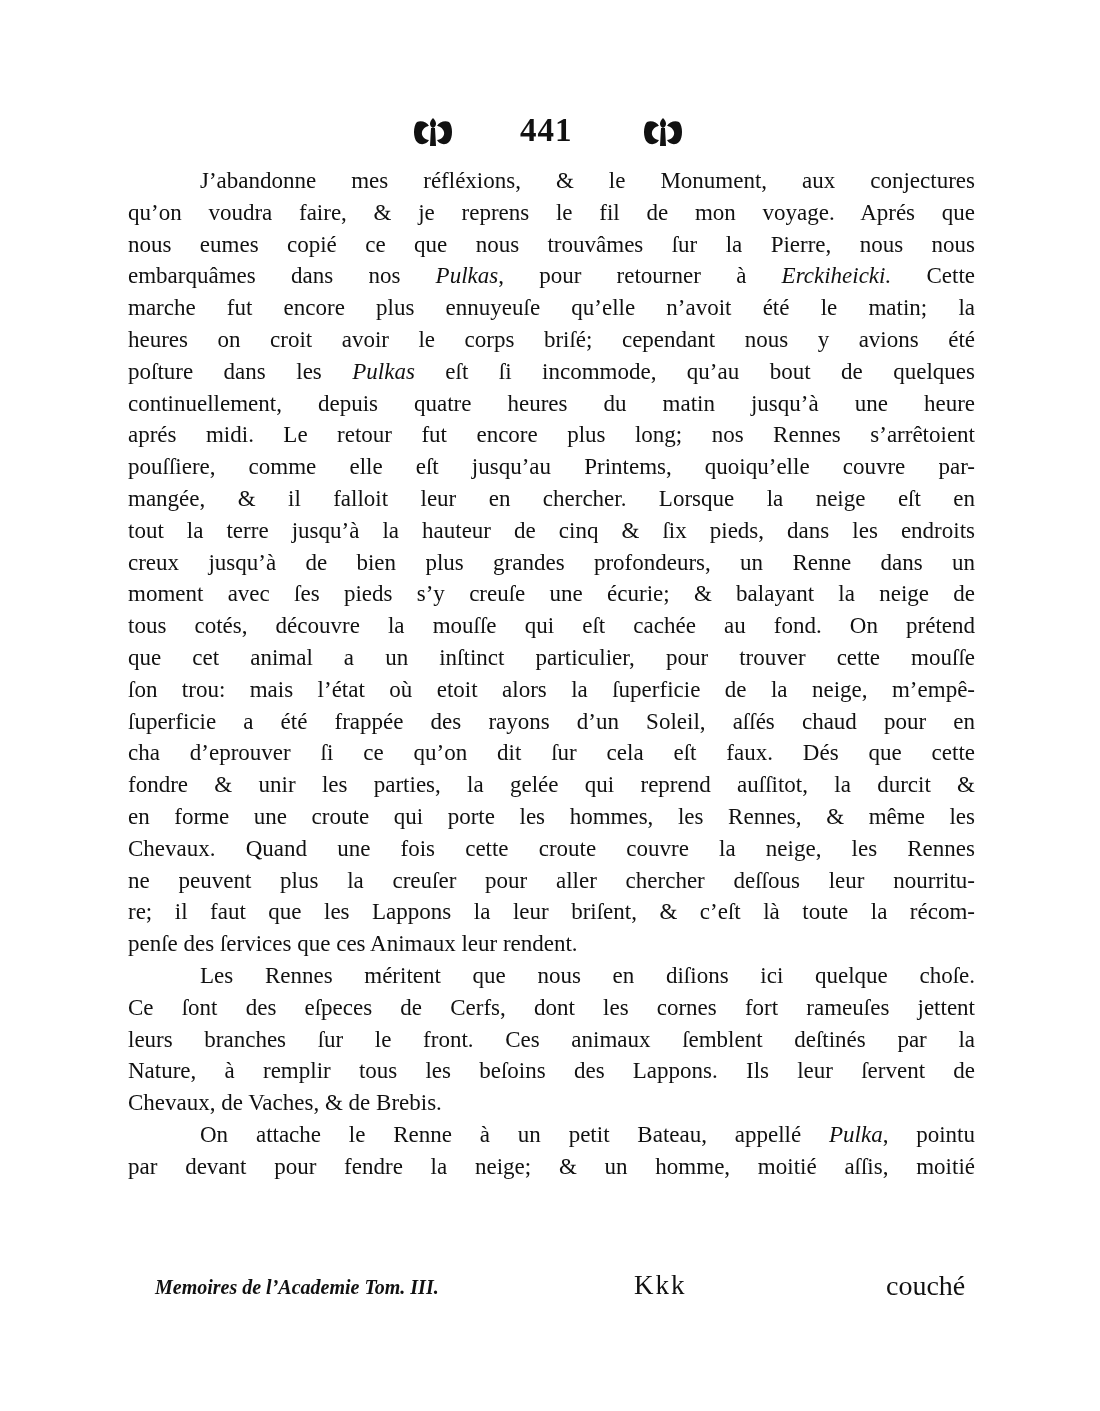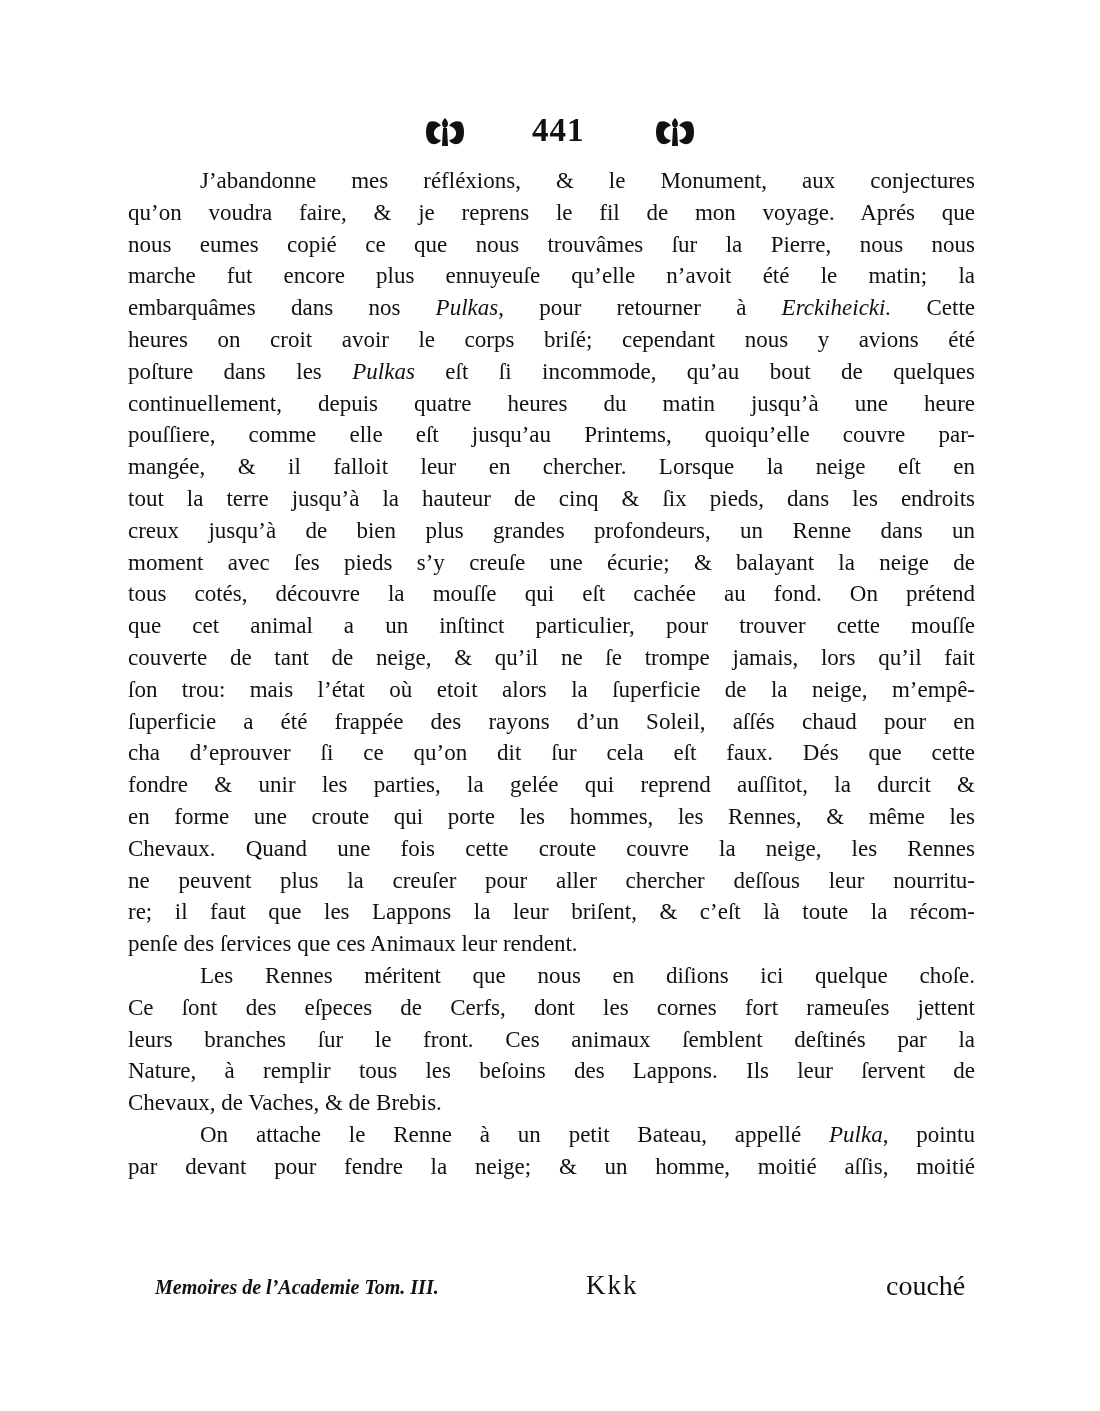--- a/index.html
+++ b/index.html
@@ -1,63 +1,63 @@
 <!DOCTYPE html>
 <html><head>
   <meta charset="utf-8">
   <style>
     html, body { margin: 0; padding: 0; background: #ffffff; }
     body { width: 1100px; height: 1411px; position: relative; overflow: hidden; color: #111; }
     .page { position: absolute; left: 0; top: 0; width: 1100px; height: 1411px; }
-    .header { position: absolute; top: 112px; left: 0; width: 1080px; height: 40px; margin-left: 12px; }
+    .header { position: absolute; top: 112px; left: 0; width: 1080px; height: 40px; }
     .orn { position: absolute; top: 4px; width: 40px; height: 32px; }
     .orn-left { left: 413px; }
     .orn-right { left: 643px; }
     .pageno { position: absolute; left: 520px; top: 0; font-family: "Liberation Serif", serif; font-size: 33px; font-weight: bold; letter-spacing: 1px; }
     .body-text { position: absolute; left: 128px; top: 165px; width: 847px; font-family: "Liberation Serif", serif; font-size: 23px; }
     .line { height: 31.8px; line-height: 31.8px; white-space: nowrap; text-align: justify; text-align-last: justify; }
     .line.indent { padding-left: 72px; }
     .line.last { text-align-last: left; }
     .it { font-style: italic; }
     .footer { position: absolute; top: 1270px; left: 0; width: 896px; height: 34px; font-family: "Liberation Serif", serif; }
     .footer-title { position: absolute; left: 155px; top: 6px; font-size: 20px; font-style: italic; font-weight: bold; }
-    .signature { position: absolute; left: 586px; top: 0; font-size: 27px; letter-spacing: 2px; }
+    .signature { position: absolute; left: 634px; top: 0; font-size: 27px; letter-spacing: 2px; }
     .catchword { position: absolute; left: 886px; top: 0; font-size: 28px; }
   </style>
 </head>
 <body>
 
 <div class="page">
   <div class="header">
     <svg class="orn orn-left" viewBox="0 0 40 32">
       <path d="M20 2 C16 6,16 10,20 12 C24 10,24 6,20 2Z M4 6 C0 10,0 22,4 26 C8 30,14 28,16 24 C12 24,8 20,9 16 C10 12,14 10,16 10 C14 6,8 4,4 6Z M36 6 C40 10,40 22,36 26 C32 30,26 28,24 24 C28 24,32 20,31 16 C30 12,26 10,24 10 C26 6,32 4,36 6Z M18 12 L22 12 L23 30 L17 30Z" fill="#111"></path>
     </svg>
     <span class="pageno">441</span>
     <svg class="orn orn-right" viewBox="0 0 40 32">
       <path d="M20 2 C16 6,16 10,20 12 C24 10,24 6,20 2Z M4 6 C0 10,0 22,4 26 C8 30,14 28,16 24 C12 24,8 20,9 16 C10 12,14 10,16 10 C14 6,8 4,4 6Z M36 6 C40 10,40 22,36 26 C32 30,26 28,24 24 C28 24,32 20,31 16 C30 12,26 10,24 10 C26 6,32 4,36 6Z M18 12 L22 12 L23 30 L17 30Z" fill="#111"></path>
     </svg>
   </div>
 
   <div class="body-text" id="body-text">
       <div class="line indent"><span>J’abandonne mes réfléxions, &amp; le Monument, aux conjectures</span></div>
       <div class="line"><span>qu’on voudra faire, &amp; je reprens le fil de mon voyage.   Aprés que</span></div>
       <div class="line"><span>nous eumes copié ce que nous trouvâmes ſur la Pierre, nous nous</span></div>
+      <div class="line"><span>embarquâmes dans nos </span><span class="it">Pulkas</span><span>, pour retourner à </span><span class="it">Erckiheicki.</span><span>  Cette</span></div>
       <div class="line"><span>marche fut encore plus ennuyeuſe qu’elle n’avoit été le matin; la</span></div>
-      <div class="line"><span>embarquâmes dans nos </span><span class="it">Pulkas</span><span>, pour retourner à </span><span class="it">Erckiheicki.</span><span>  Cette</span></div>
       <div class="line"><span>heures on croit avoir le corps briſé; cependant nous y avions été</span></div>
       <div class="line"><span>poſture dans les </span><span class="it">Pulkas</span><span> eſt ſi incommode, qu’au bout de quelques</span></div>
       <div class="line"><span>continuellement, depuis quatre heures du matin jusqu’à une heure</span></div>
+      <div class="line"><span>aprés midi. Le retour fut encore plus long; nos Rennes s’arrêtoient</span></div>
       <div class="line"><span>pouſſiere, comme elle eſt jusqu’au Printems, quoiqu’elle couvre par-</span></div>
       <div class="line"><span>mangée, &amp; il falloit leur en chercher.   Lorsque la neige eſt en</span></div>
       <div class="line"><span>tout la terre jusqu’à la hauteur de cinq &amp; ſix pieds, dans les endroits</span></div>
       <div class="line"><span>creux jusqu’à de bien plus grandes profondeurs, un Renne dans un</span></div>
       <div class="line"><span>moment avec ſes pieds s’y creuſe une écurie; &amp; balayant la neige de</span></div>
       <div class="line"><span>tous cotés, découvre la mouſſe qui eſt cachée au fond.   On prétend</span></div>
       <div class="line"><span>que cet animal a un inſtinct particulier, pour trouver cette mouſſe</span></div>
-      <div class="line"><span>couverte de tant de neige, &amp; qu’il ne ſe trompe jamais, lors qu’il fait</span></div>
       <div class="line"><span>ſon trou: mais l’état où etoit alors la ſuperficie de la neige, m’empê-</span></div>
       <div class="line"><span>ſuperficie a été frappée des rayons d’un Soleil, aſſés chaud pour en</span></div>
       <div class="line"><span>cha d’eprouver ſi ce qu’on dit ſur cela eſt faux.   Dés que cette</span></div>
       <div class="line"><span>fondre &amp; unir les parties, la gelée qui reprend auſſitot, la durcit &amp;</span></div>
       <div class="line"><span>en forme une croute qui porte les hommes, les Rennes, &amp; même les</span></div>
       <div class="line"><span>Chevaux.   Quand une fois cette croute couvre la neige, les Rennes</span></div>
       <div class="line"><span>ne peuvent plus la creuſer pour aller chercher deſſous leur nourritu-</span></div>
       <div class="line"><span>re; il faut que les Lappons la leur briſent, &amp; c’eſt là toute la récom-</span></div>
       <div class="line last"><span>penſe des ſervices que ces Animaux leur rendent.</span></div>
       <div class="line indent"><span>Les Rennes méritent que nous en diſions ici quelque choſe.</span></div>

